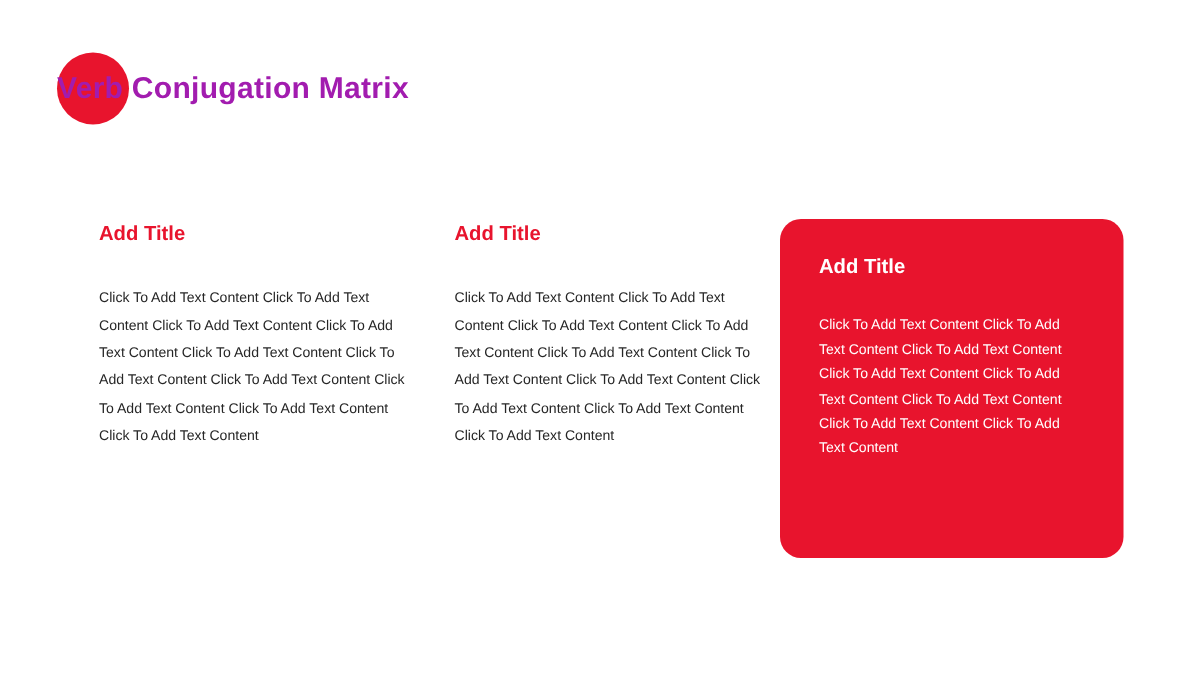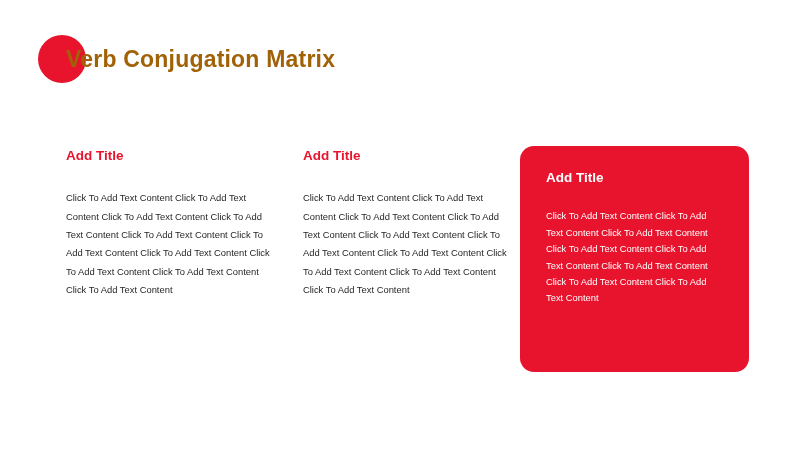--- a/index.html
+++ b/index.html
@@ -33,24 +33,23 @@
     position: absolute;
     left: 0px;
     top: 0px;
     width: 48px;
     height: 48px;
     border-radius: 50%;
     background: #e8142d;
   }
   .slide-title {
     position: relative;
-    margin-left: 28px;
-    font-size: 23px;
+    font-size: 20px;
     font-weight: bold;
-    color: #a16207;
+    color: #a21caf;
     letter-spacing: 0.2px;
     white-space: nowrap;
     z-index: 2;
   }
 
   
   .col {
     position: absolute;
     top: 148px;
     width: 206px;

